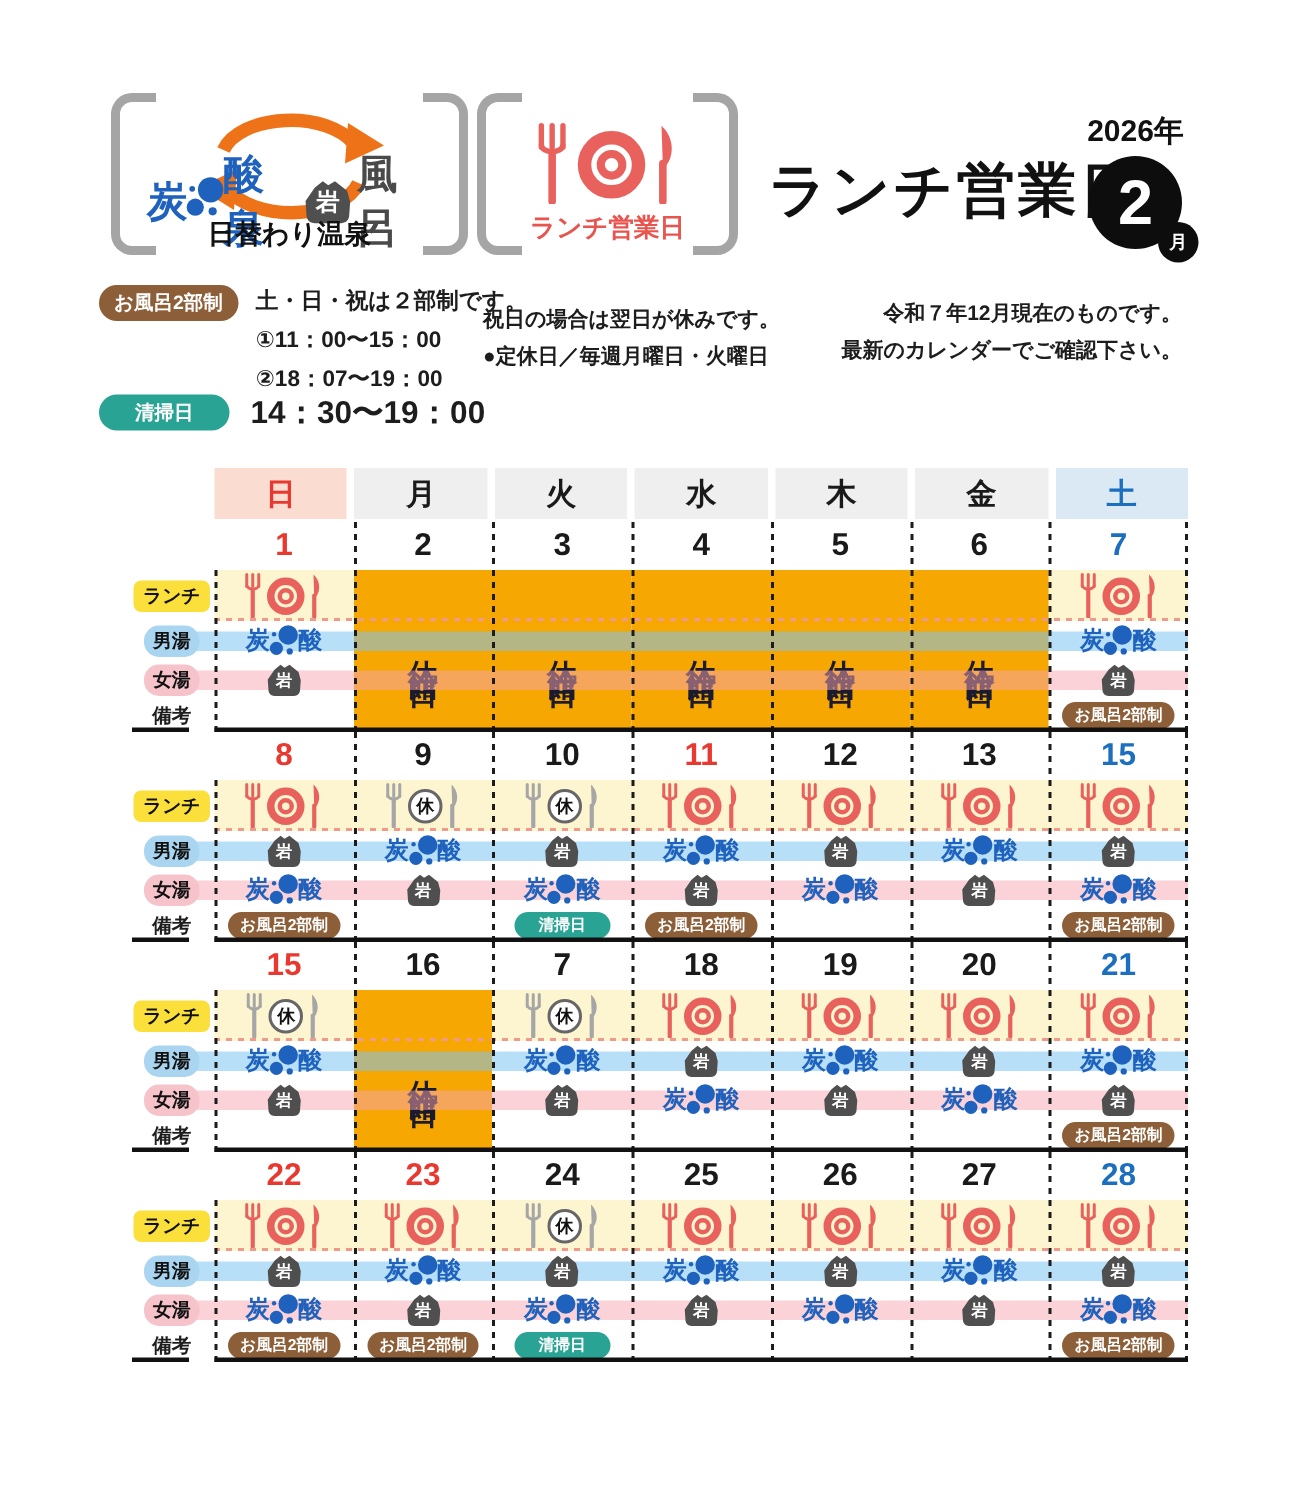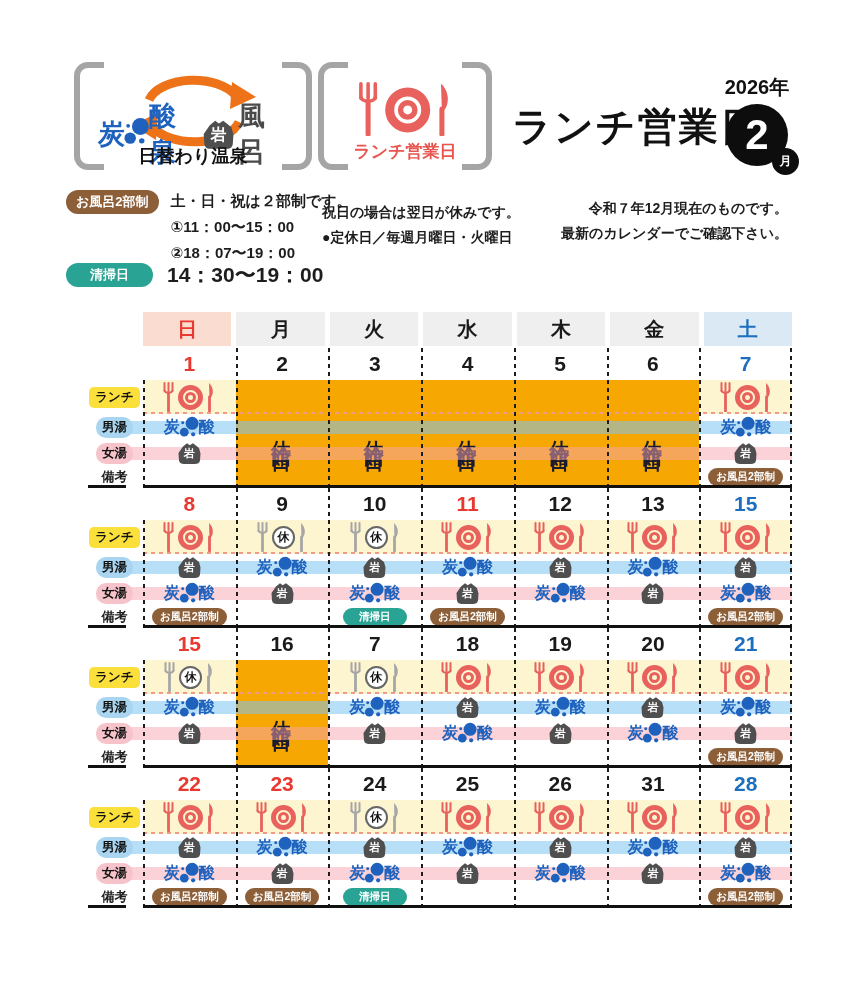--- a/index.html
+++ b/index.html
@@ -914,21 +914,21 @@
           <div class="st-lunch"></div>
           <div class="st-dash"></div>
           <div class="st-men"></div>
           <div class="st-women"></div>
           <div class="dates">
             <div class="date dc-red">22</div>
             <div class="date dc-red">23</div>
             <div class="date dc-black">24</div>
             <div class="date dc-black">25</div>
             <div class="date dc-black">26</div>
-            <div class="date dc-black">31</div>
+            <div class="date dc-black">27</div>
             <div class="date dc-blue">28</div>
           </div>
           <div class="rowlabels">
             <div class="rlrow rl-h1">
               <span class="rl-pill rl-lunch">ランチ</span>
             </div>
             <div class="rlrow rl-h2">
               <span class="rl-pill rl-men">男湯</span>
             </div>
             <div class="rlrow rl-h3">

